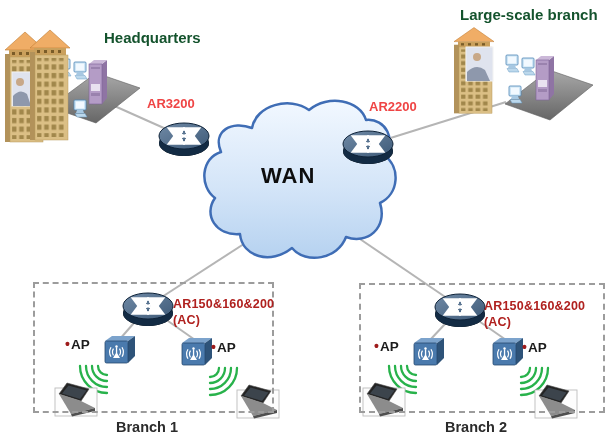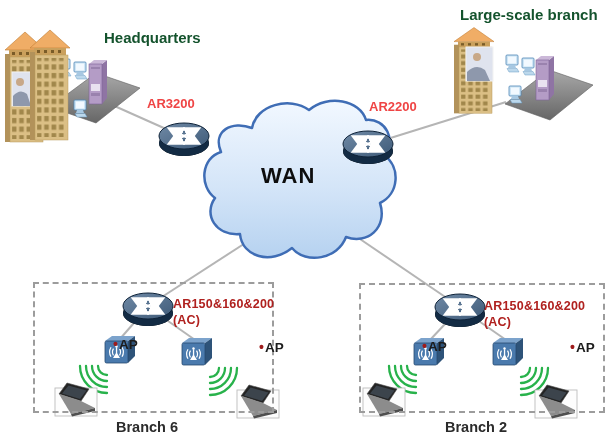--- a/index.html
+++ b/index.html
@@ -7,21 +7,21 @@
     width:614px;height:444px;position:relative;overflow:hidden;
     background:#ffffff;
     font-family:"Liberation Sans","DejaVu Sans",sans-serif;
   }
   #canvas{position:absolute;left:0;top:0;width:614px;height:444px;}
   .lbl{position:absolute;white-space:nowrap;font-weight:bold;color:#1c1c1c;}
   .site-lbl{font-size:15px;color:#14532d;}
   .router-lbl{font-size:13px;color:#ef4444;}
   .ac-lbl{position:absolute;width:104px;text-align:left;font-weight:bold;
           font-size:12.5px;line-height:16px;color:#b0211f;letter-spacing:.2px;}
-  .ap-lbl{font-size:13.5px;color:#1c1c1c;margin-left:48px;}
+  .ap-lbl{font-size:13.5px;color:#1c1c1c;}
   .ap-lbl .bullet{color:#9e1b1b;font-size:14px;margin-right:1px;}
   .branch-caption{font-size:14.5px;color:#2b2b2b;}
   .wan-lbl{font-size:22px;color:#0d0d0d;letter-spacing:1px;}
   .branch-box{
     position:absolute;border:2px dashed #9c9c9c;background:transparent;
     box-sizing:border-box;
   }
 </style>
 </head>
 <body>
@@ -223,14 +223,14 @@
 <div class="lbl ap-lbl" style="left:211px;top:339px;">
   <span class="bullet">•</span><span>AP</span>
 </div>
 <div class="lbl ap-lbl" style="left:374px;top:338px;">
   <span class="bullet">•</span><span>AP</span>
 </div>
 <div class="lbl ap-lbl" style="left:522px;top:339px;">
   <span class="bullet">•</span><span>AP</span>
 </div>
 
-<div class="lbl branch-caption" style="left:116px;top:419px;">Branch 6</div>
+<div class="lbl branch-caption" style="left:116px;top:419px;">Branch 1</div>
 <div class="lbl branch-caption" style="left:445px;top:419px;text-align:right;">Branch 2</div>
 
 </body></html>

